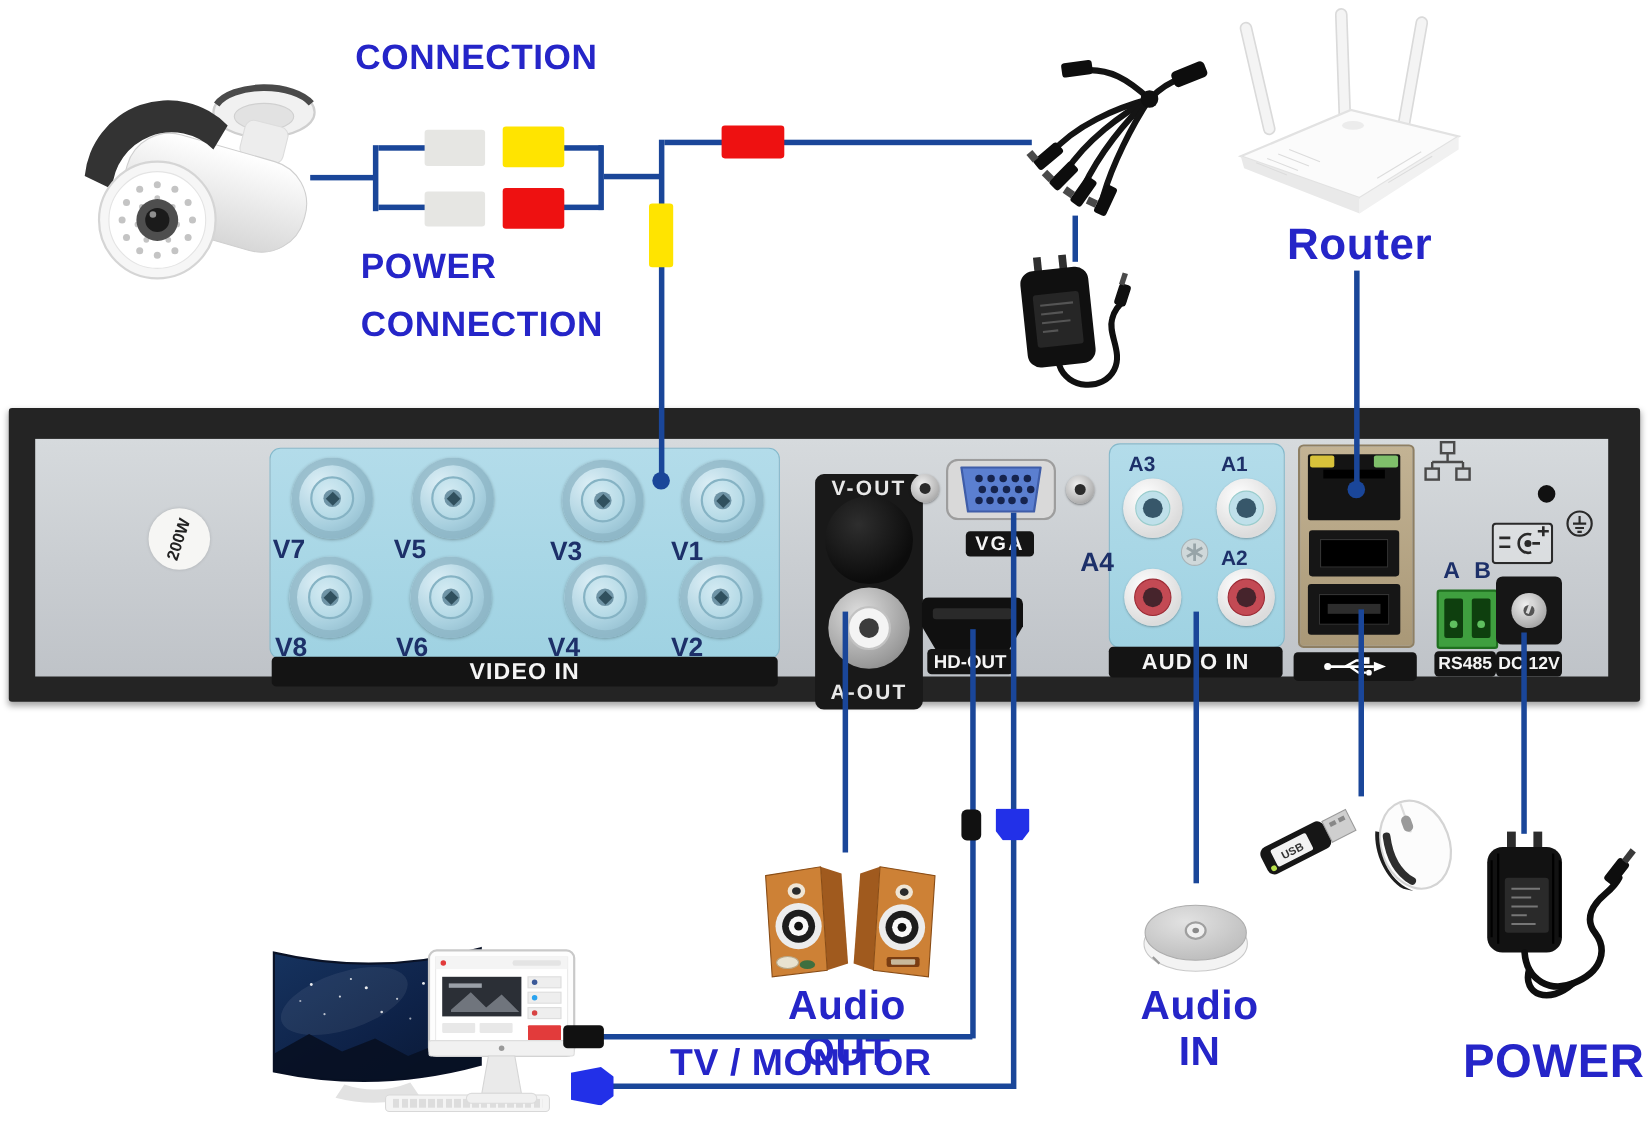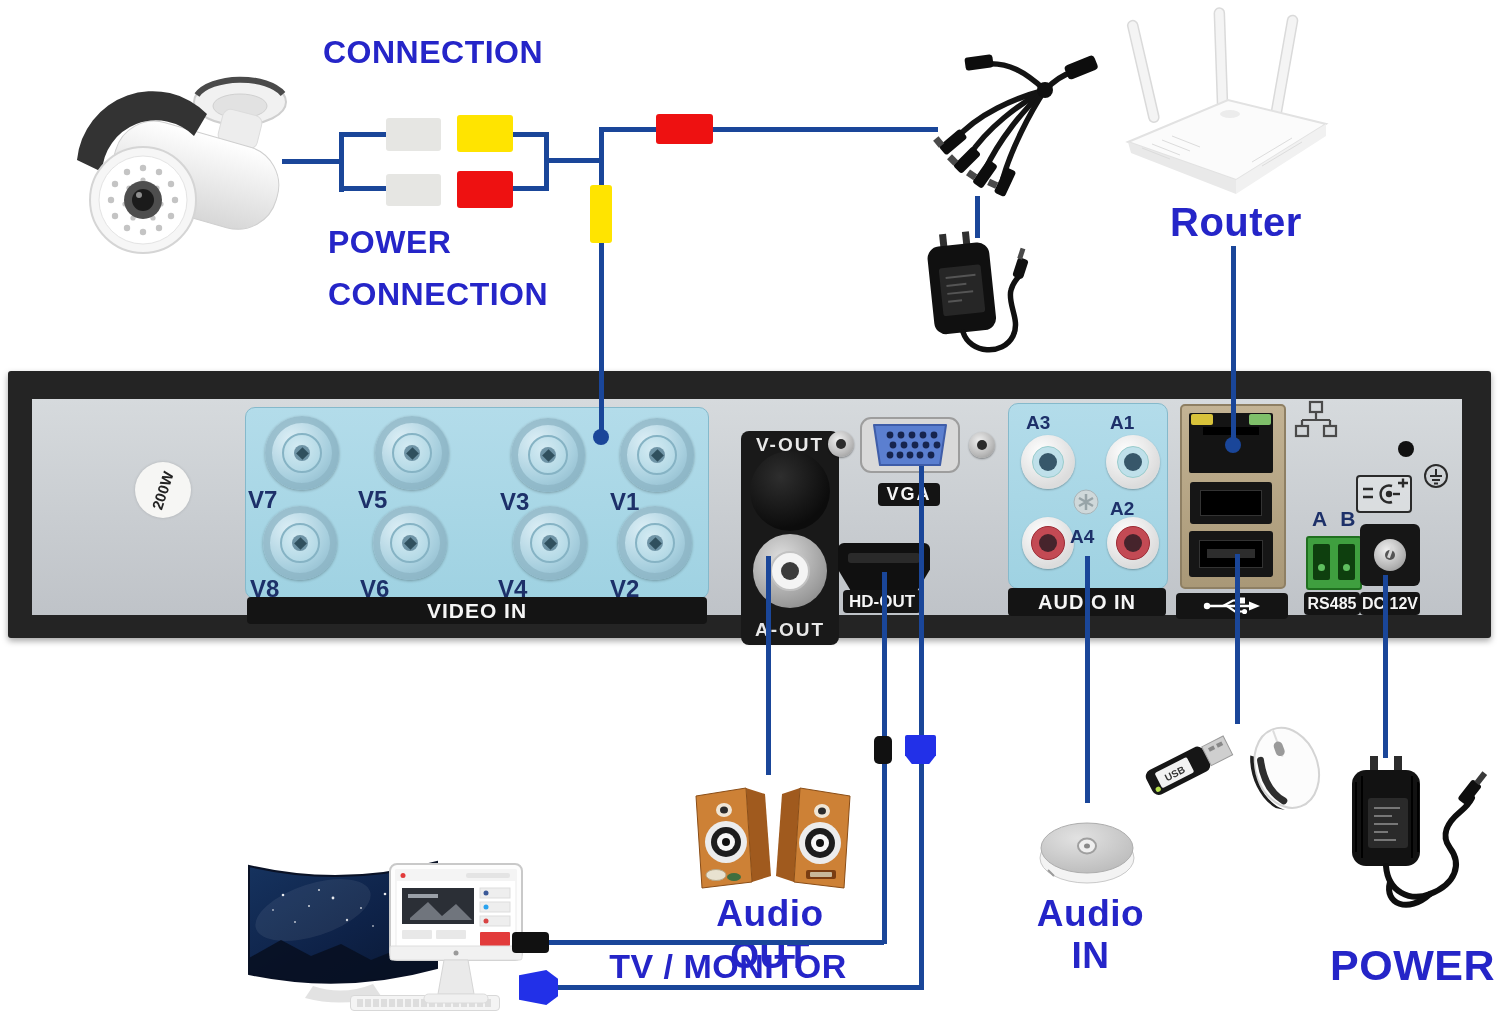--- a/index.html
+++ b/index.html
@@ -270,21 +270,21 @@
                 clip-path:polygon(0 0,100% 0,100% 55%,86% 100%,14% 100%,0 55%);">
       <div style="position:absolute;left:10px;top:10px;right:10px;height:10px;background:#2a2a2a;border-radius:3px;"></div>
     </div>
     <div class="tag" style="left:811px;top:191px;width:78px;height:23px;font-size:17px;">
       <span>HD-OUT</span>
     </div>
 
     <div class="port-panel" style="left:976px;top:4px;width:158px;height:184px;"></div>
     <span class="port-lbl" style="left:994px;top:13px;font-size:19px;">A3</span>
     <span class="port-lbl" style="left:1078px;top:13px;font-size:19px;">A1</span>
-    <span class="port-lbl" style="left:1038px;top:99px;font-size:19px;margin-top:28px;">A4</span>
+    <span class="port-lbl" style="left:950px;top:99px;font-size:24px;">A4</span>
     <span class="port-lbl" style="left:1078px;top:99px;font-size:19px;">A2</span>
 
     <div class="rca" style="left:989px;top:36px;width:54px;height:54px;background:radial-gradient(circle at 38% 32%,#ffffff,#dcdcdc 70%);box-shadow:0 1px 2px rgba(0,0,0,.3);">
       <div style="position:absolute;inset:11px;border-radius:50%;background:#bfe0ea;border:1px solid #9cc;"></div>
       <div style="position:absolute;inset:18px;border-radius:50%;background:#37576a;"></div>
     </div>
     <div class="rca" style="left:1074px;top:36px;width:54px;height:54px;background:radial-gradient(circle at 38% 32%,#ffffff,#dcdcdc 70%);box-shadow:0 1px 2px rgba(0,0,0,.3);">
       <div style="position:absolute;inset:11px;border-radius:50%;background:#bfe0ea;border:1px solid #9cc;"></div>
       <div style="position:absolute;inset:18px;border-radius:50%;background:#37576a;"></div>
     </div>

